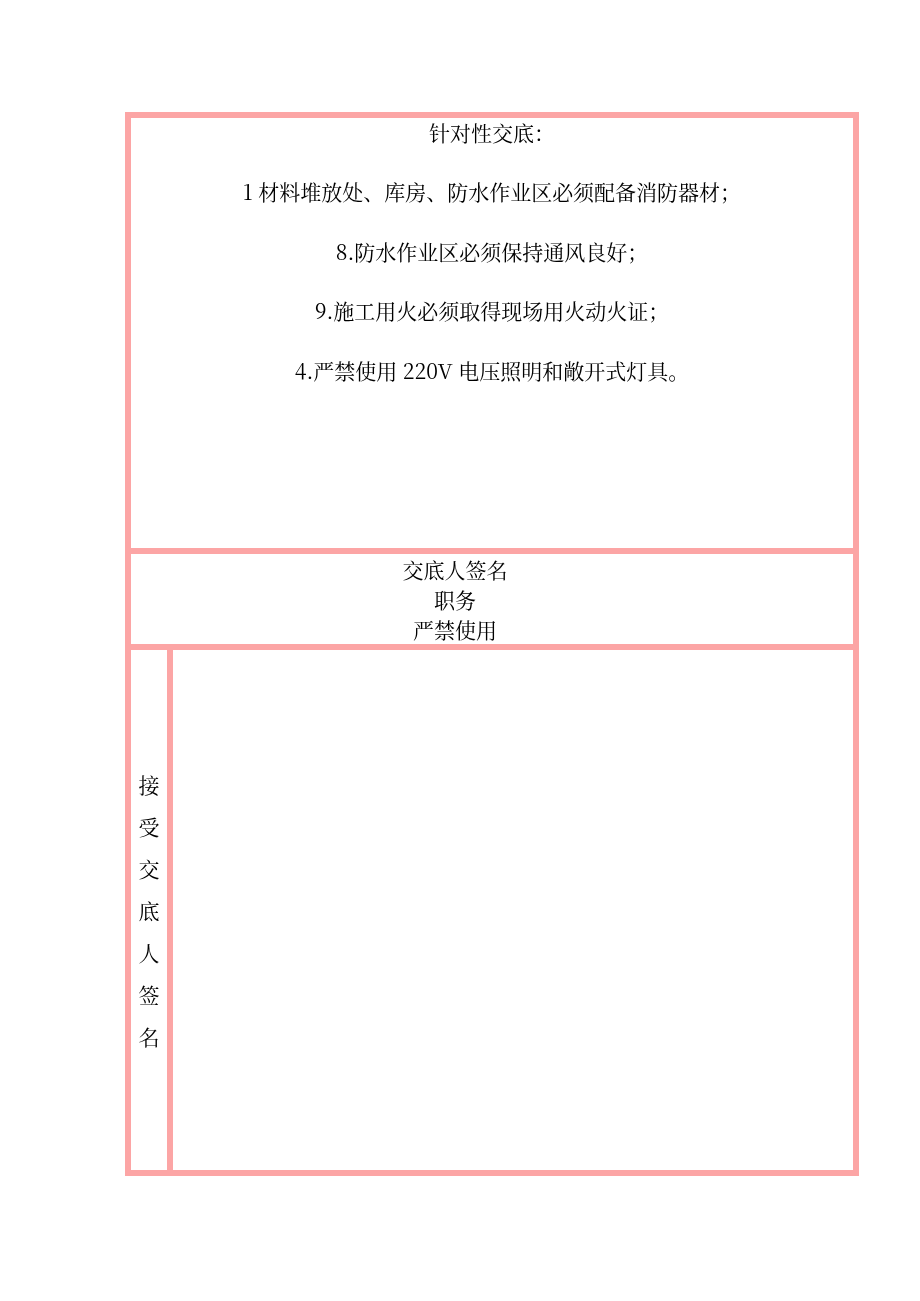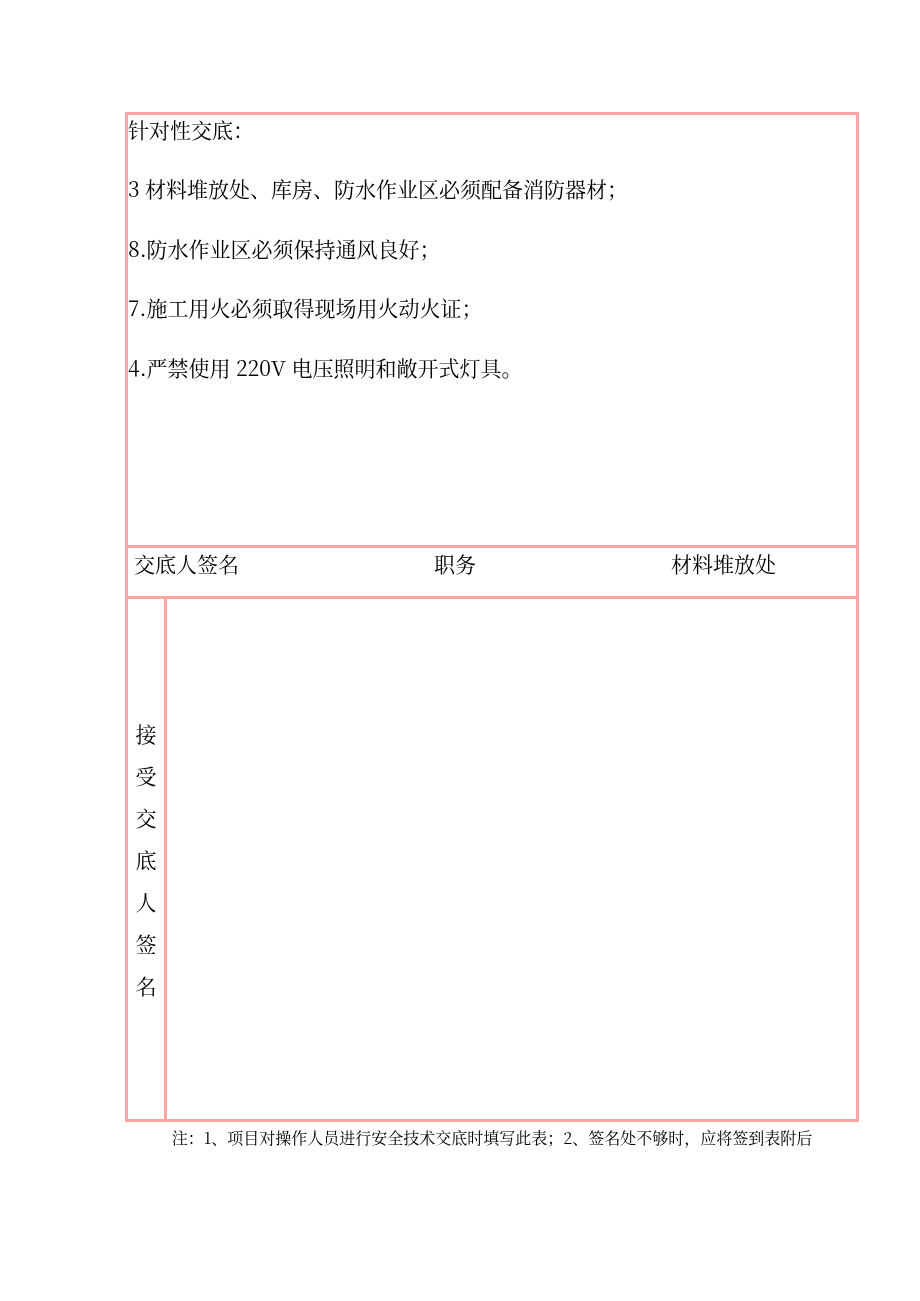--- a/index.html
+++ b/index.html
@@ -1,57 +1,56 @@
 <!DOCTYPE html>
 <html><head>
 <meta charset="utf-8">
 <style>
 html, body { margin:0; padding:0; }
 body { width:920px; height:1301px; background:#fff; font-family:"SimSun","Songti SC","Noto Serif CJK SC",serif; font-size:21px; color:#000; }
 .page { position:relative; width:920px; height:1301px; }
 table.main { border-collapse:collapse; position:absolute; left:125px; top:112px; width:734px; }
-table.main td { border:3px solid #fca5a5; vertical-align:top; padding:0; }
+table.main td { border:6px solid #fca5a5; vertical-align:top; padding:0;text-align:center; }
 .content-cell { height:430px; padding:8px 6px 10px 6px; }
 .content-cell p { margin:0 0 30px 0; line-height:1.4; }
 .content-cell p:last-child { margin-bottom:12px; }
 .sig-row td { height:48px; vertical-align:middle; }
-.sig-row .inner { display:flex; justify-content:space-between; align-items:center; padding:0 80px 0 6px; }
+.sig-row .inner { display:flex; justify-content:space-between; align-items:center; padding:0 80px 0 6px;flex-direction:column; }
 .sig-label { white-space:pre; }
 .vhead { width:36px; text-align:center; padding:8px 4px; vertical-align:middle !important; line-height:2.0; letter-spacing:0; }
 .body-cell { height:520px; }
 .footnote { position:absolute; width:734px; left:125px; text-align:center; font-size:16px; top:1126px; }
 </style>
 </head>
 <body>
 <div class="page">
 
 <table class="main">
   <tbody>
         <tr>
     <td class="content-cell" colspan="2">
       <p>针对性交底：</p>
-      <p>3 材料堆放处、库房、防水作业区必须配备消防器材；</p>
+      <p>1 材料堆放处、库房、防水作业区必须配备消防器材；</p>
       <p>8.防水作业区必须保持通风良好；</p>
-      <p>7.施工用火必须取得现场用火动火证；</p>
+      <p>9.施工用火必须取得现场用火动火证；</p>
       <p>4.严禁使用 220V 电压照明和敞开式灯具。</p>
     </td>
   </tr>
   <tr class="sig-row">
     <td colspan="2">
       <div class="inner">
         <span class="sig-label">交底人签名</span>
         <span class="sig-label">职务</span>
-        <span class="sig-label">材料堆放处</span>
+        <span class="sig-label">严禁使用</span>
       </div>
     </td>
   </tr>
   <tr>
     <td class="vhead">
       <div id="vlabel">接<br>受<br>交<br>底<br>人<br>签<br>名</div>
     </td>
     <td class="body-cell"></td>
   </tr>
 </tbody>
     </table>
 
-<div class="footnote">注：1、项目对操作人员进行安全技术交底时填写此表；2、签名处不够时，应将签到表附后</div>
 
 </div>
 
 </body></html>

